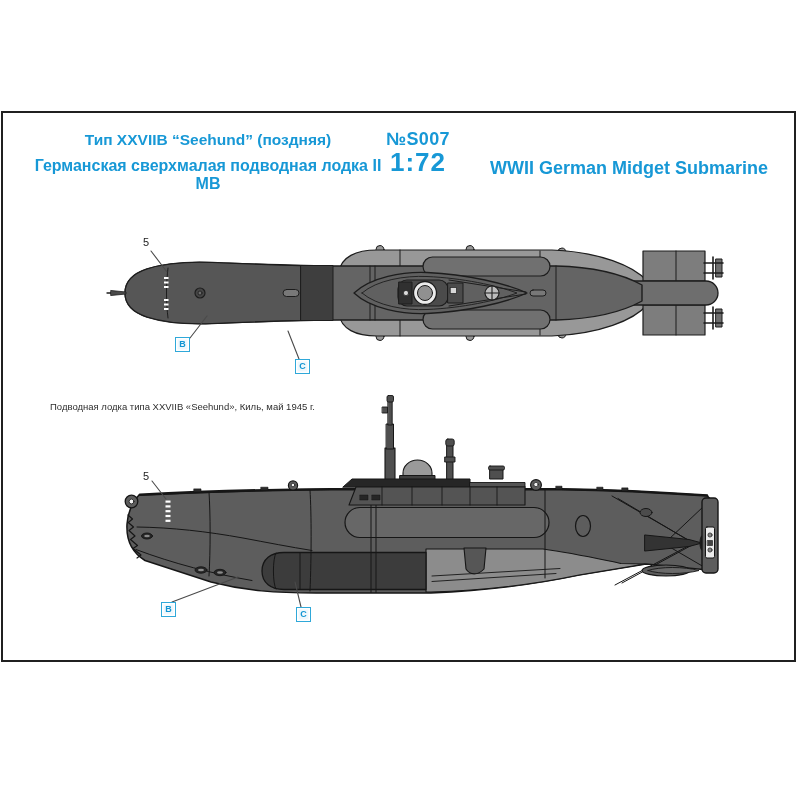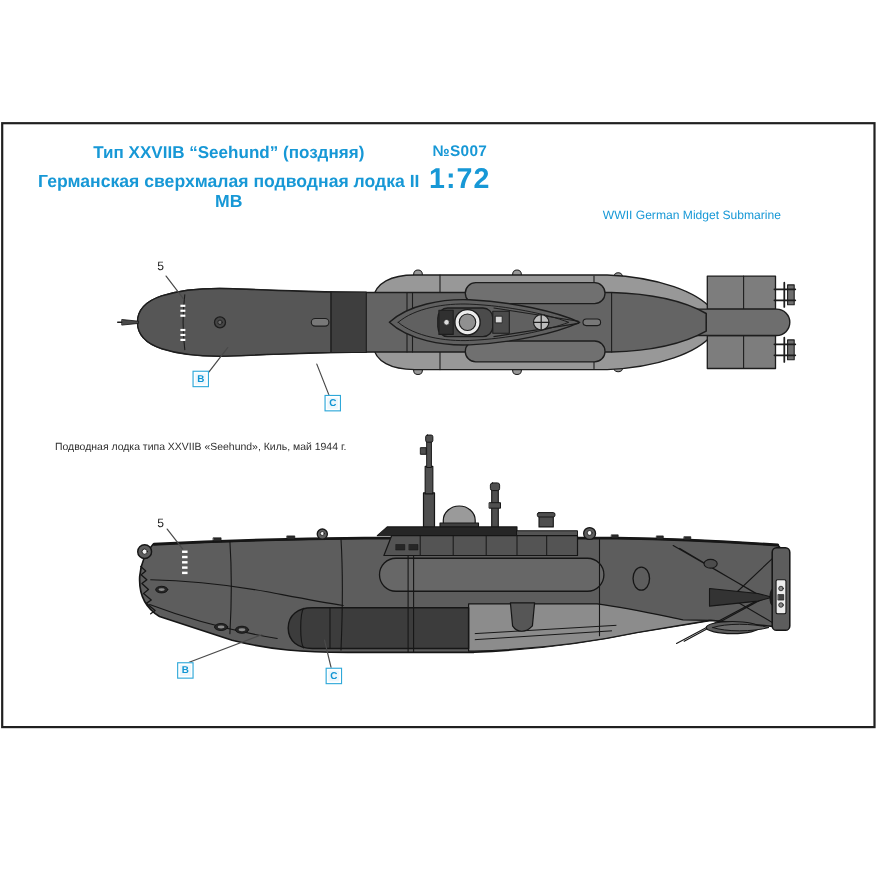--- a/index.html
+++ b/index.html
@@ -2,24 +2,24 @@
 <html><head>
 <meta charset="utf-8">
 <style>
   html,body{margin:0;padding:0;background:#ffffff;}
   #canvas{position:relative;width:800px;height:800px;background:#ffffff;overflow:hidden;
           font-family:"Liberation Sans",sans-serif;}
   .frame{position:absolute;left:1px;top:111px;width:791px;height:547px;border:2px solid #202020;}
   .htxt{position:absolute;text-align:center;color:#1798d6;}
   .t-ru{left:40px;top:131px;width:336px;font-size:15.5px;font-weight:bold;}
   .s-ru{left:30px;top:157px;width:356px;font-size:16px;font-weight:bold;}
-  .num7{left:368px;top:129px;width:100px;font-size:14px;font-weight:bold;letter-spacing:.3px;}
+  .num7{left:368px;top:129px;width:100px;font-size:18px;font-weight:bold;letter-spacing:.3px;}
   .scl{left:368px;top:147px;width:100px;font-size:26px;font-weight:bold;letter-spacing:1px;}
   .t-en{left:470px;top:132px;width:318px;font-size:15.5px;font-weight:bold;}
-  .s-en{left:470px;top:158px;width:318px;font-size:11px;font-weight:normal;margin-top:32px;}
+  .s-en{left:470px;top:158px;width:318px;font-size:18px;font-weight:bold;}
   .caption{position:absolute;left:50px;top:401px;font-size:9.5px;line-height:12.5px;color:#2e2e2e;}
   .mk{position:absolute;width:13px;height:13px;background:#eef7fc;border:1px solid #2fa8d9;
       box-shadow:inset 0 0 0 1.5px #ffffff;color:#1195d3;font-size:9px;line-height:13px;
       font-weight:bold;text-align:center;}
   .num{position:absolute;width:16px;text-align:center;font-size:11px;color:#1c1c1c;}
   svg{position:absolute;}
   #topview{left:100px;top:225px;}
   #sideview{left:100px;top:385px;}
 </style>
 </head>
@@ -29,21 +29,21 @@
 
   <div class="frame"></div>
 
   <div class="htxt t-ru">Тип XXVIIB “Seehund” (поздняя)</div>
   <div class="htxt s-ru">Германская сверхмалая подводная лодка II МВ</div>
   <div class="htxt num7">№S007</div>
   <div class="htxt scl">1:72</div>
   <div class="htxt s-en">WWII German Midget Submarine</div>
 
   <div class="caption">
-    <div>Подводная лодка типа XXVIIB «Seehund», Киль, май 1944 г.</div>
+    <div>Подводная лодка типа XXVIIB «Seehund», Киль, май 1945 г.</div>
   </div>
 
   <svg id="topview" width="650" height="160" viewBox="100 225 650 160">
     <g stroke="#1d1d1d" stroke-linejoin="round" stroke-linecap="round">
 
       <circle cx="380" cy="249.5" r="4" fill="#989898" stroke-width="1"></circle>
       <circle cx="470" cy="249.5" r="4" fill="#989898" stroke-width="1"></circle>
       <circle cx="562" cy="252" r="4" fill="#989898" stroke-width="1"></circle>
       <circle cx="380" cy="336.5" r="4" fill="#989898" stroke-width="1"></circle>
       <circle cx="470" cy="336.5" r="4" fill="#989898" stroke-width="1"></circle>

